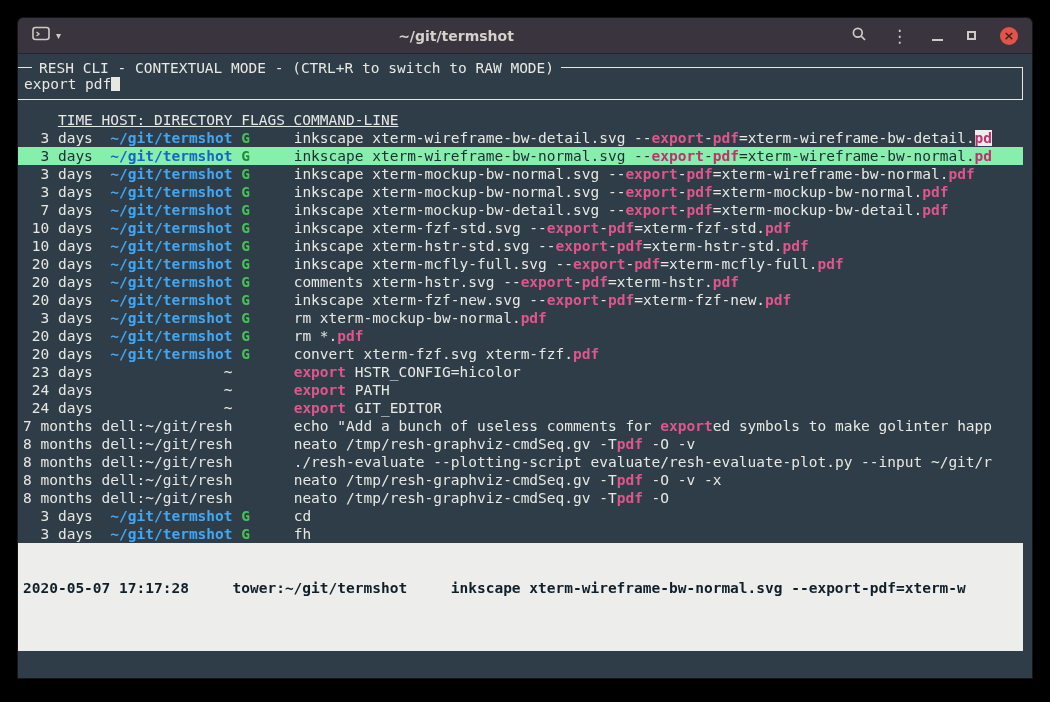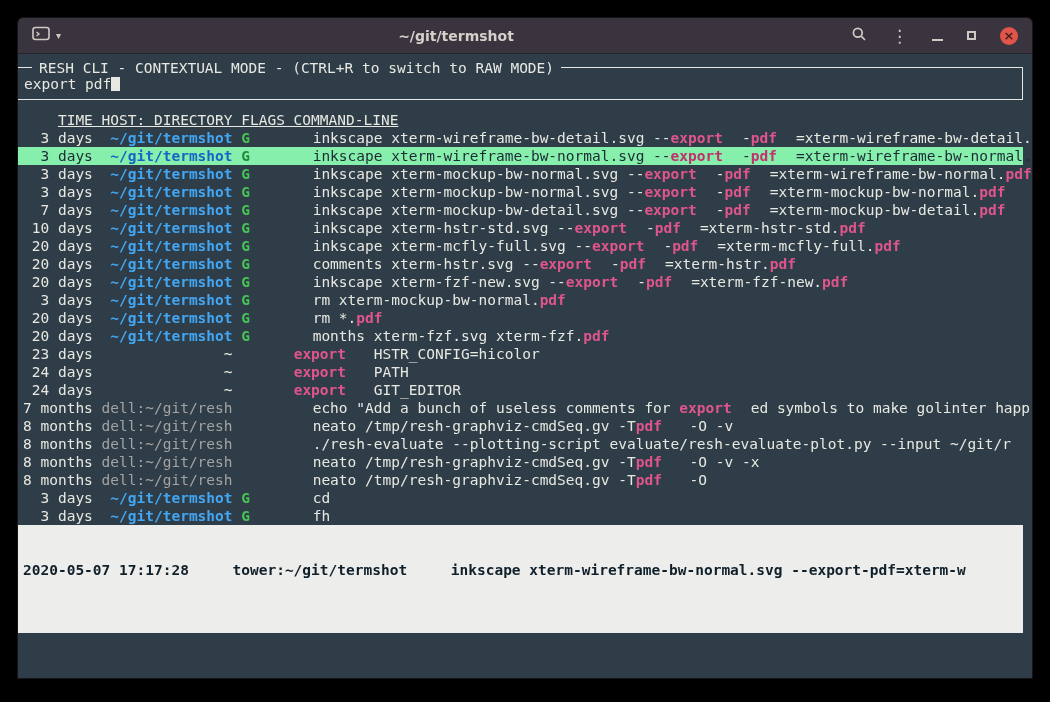--- a/index.html
+++ b/index.html
@@ -48,23 +48,23 @@
   .searchbox-title{
     position:absolute;top:-9px;left:14px;background:#2e3d47;padding:0 7px;
     line-height:18px;white-space:pre;
   }
   .query-line{white-space:pre;}
   .cursor{display:inline-block;width:9px;height:15px;background:#e8e8e2;vertical-align:-2px;}
   .list-header{white-space:pre;height:18px;}
   .list-header .uln{text-decoration:underline;}
   .hrow{height:18px;white-space:pre;}
   .hrow .host-blue{color:#43a6f2;font-weight:bold;}
-  .hrow .host-red{color:#a3a3a3;}
+  .hrow .host-red{color:#e5e5e5;}
   .hrow .flag{color:#46c257;font-weight:bold;}
-  .seg-t{color:inherit;margin-left:19px;}
+  .seg-t{color:inherit;}
   .seg-m{color:#e0558c;font-weight:bold;}
   .seg-inv{color:#c22f6d;background:#ededeb;font-weight:bold;}
   .hrow.selected{background:#86efac;color:#1d2b35;margin:0 -6px;padding:0 6px;}
   .hrow.selected .host-blue{color:#1565c8;}
   .hrow.selected .flag{color:#1f8c3a;}
   .hrow.selected .seg-m{color:#c22f6d;background:transparent;}
   .statusbar{
     background:#ededeb;color:#10202b;font-weight:bold;
     margin:0 -6px;padding:0 6px;white-space:pre;
   }
@@ -110,27 +110,28 @@
     </div>
 
     <div class="list-header"><span>    </span><span class="uln">TIME HOST: DIRECTORY FLAGS COMMAND-LINE</span></div>
 
     <div>
         <div class="hrow"><span class="time">  3 days</span> <span class="host host-blue"> ~/git/termshot</span> <span class="flag">G    </span> <span><span class="seg-t">inkscape xterm-wireframe-bw-detail.svg --</span><span class="seg-m">export</span><span class="seg-t">-</span><span class="seg-m">pdf</span><span class="seg-t">=xterm-wireframe-bw-detail.</span><span class="seg-inv">pd</span></span></div>
         <div class="hrow selected"><span class="time">  3 days</span> <span class="host host-blue"> ~/git/termshot</span> <span class="flag">G    </span> <span><span class="seg-t">inkscape xterm-wireframe-bw-normal.svg --</span><span class="seg-m">export</span><span class="seg-t">-</span><span class="seg-m">pdf</span><span class="seg-t">=xterm-wireframe-bw-normal.</span><span class="seg-m">pd</span></span></div>
         <div class="hrow"><span class="time">  3 days</span> <span class="host host-blue"> ~/git/termshot</span> <span class="flag">G    </span> <span><span class="seg-t">inkscape xterm-mockup-bw-normal.svg --</span><span class="seg-m">export</span><span class="seg-t">-</span><span class="seg-m">pdf</span><span class="seg-t">=xterm-wireframe-bw-normal.</span><span class="seg-m">pdf</span></span></div>
         <div class="hrow"><span class="time">  3 days</span> <span class="host host-blue"> ~/git/termshot</span> <span class="flag">G    </span> <span><span class="seg-t">inkscape xterm-mockup-bw-normal.svg --</span><span class="seg-m">export</span><span class="seg-t">-</span><span class="seg-m">pdf</span><span class="seg-t">=xterm-mockup-bw-normal.</span><span class="seg-m">pdf</span></span></div>
         <div class="hrow"><span class="time">  7 days</span> <span class="host host-blue"> ~/git/termshot</span> <span class="flag">G    </span> <span><span class="seg-t">inkscape xterm-mockup-bw-detail.svg --</span><span class="seg-m">export</span><span class="seg-t">-</span><span class="seg-m">pdf</span><span class="seg-t">=xterm-mockup-bw-detail.</span><span class="seg-m">pdf</span></span></div>
+        <div class="hrow"><span class="time"> 10 days</span> <span class="host host-blue"> ~/git/termshot</span> <span class="flag">G    </span> <span><span class="seg-t">inkscape xterm-fzf-std.svg --</span><span class="seg-m">export</span><span class="seg-t">-</span><span class="seg-m">pdf</span><span class="seg-t">=xterm-fzf-std.</span><span class="seg-m">pdf</span></span></div>
         <div class="hrow"><span class="time"> 10 days</span> <span class="host host-blue"> ~/git/termshot</span> <span class="flag">G    </span> <span><span class="seg-t">inkscape xterm-hstr-std.svg --</span><span class="seg-m">export</span><span class="seg-t">-</span><span class="seg-m">pdf</span><span class="seg-t">=xterm-hstr-std.</span><span class="seg-m">pdf</span></span></div>
         <div class="hrow"><span class="time"> 20 days</span> <span class="host host-blue"> ~/git/termshot</span> <span class="flag">G    </span> <span><span class="seg-t">inkscape xterm-mcfly-full.svg --</span><span class="seg-m">export</span><span class="seg-t">-</span><span class="seg-m">pdf</span><span class="seg-t">=xterm-mcfly-full.</span><span class="seg-m">pdf</span></span></div>
         <div class="hrow"><span class="time"> 20 days</span> <span class="host host-blue"> ~/git/termshot</span> <span class="flag">G    </span> <span><span class="seg-t">comments xterm-hstr.svg --</span><span class="seg-m">export</span><span class="seg-t">-</span><span class="seg-m">pdf</span><span class="seg-t">=xterm-hstr.</span><span class="seg-m">pdf</span></span></div>
         <div class="hrow"><span class="time"> 20 days</span> <span class="host host-blue"> ~/git/termshot</span> <span class="flag">G    </span> <span><span class="seg-t">inkscape xterm-fzf-new.svg --</span><span class="seg-m">export</span><span class="seg-t">-</span><span class="seg-m">pdf</span><span class="seg-t">=xterm-fzf-new.</span><span class="seg-m">pdf</span></span></div>
         <div class="hrow"><span class="time">  3 days</span> <span class="host host-blue"> ~/git/termshot</span> <span class="flag">G    </span> <span><span class="seg-t">rm xterm-mockup-bw-normal.</span><span class="seg-m">pdf</span></span></div>
         <div class="hrow"><span class="time"> 20 days</span> <span class="host host-blue"> ~/git/termshot</span> <span class="flag">G    </span> <span><span class="seg-t">rm *.</span><span class="seg-m">pdf</span></span></div>
-        <div class="hrow"><span class="time"> 20 days</span> <span class="host host-blue"> ~/git/termshot</span> <span class="flag">G    </span> <span><span class="seg-t">months xterm-fzf.svg xterm-fzf.</span><span class="seg-m">pdf</span></span></div>
+        <div class="hrow"><span class="time"> 20 days</span> <span class="host host-blue"> ~/git/termshot</span> <span class="flag">G    </span> <span><span class="seg-t">convert xterm-fzf.svg xterm-fzf.</span><span class="seg-m">pdf</span></span></div>
         <div class="hrow"><span class="time"> 23 days</span> <span class="host host-plain">              ~</span> <span class="flag">     </span> <span><span class="seg-m">export</span><span class="seg-t"> HSTR_CONFIG=hicolor</span></span></div>
         <div class="hrow"><span class="time"> 24 days</span> <span class="host host-plain">              ~</span> <span class="flag">     </span> <span><span class="seg-m">export</span><span class="seg-t"> PATH</span></span></div>
         <div class="hrow"><span class="time"> 24 days</span> <span class="host host-plain">              ~</span> <span class="flag">     </span> <span><span class="seg-m">export</span><span class="seg-t"> GIT_EDITOR</span></span></div>
         <div class="hrow"><span class="time">7 months</span> <span class="host host-red">dell:~/git/resh</span> <span class="flag">     </span> <span><span class="seg-t">echo "Add a bunch of useless comments for </span><span class="seg-m">export</span><span class="seg-t">ed symbols to make golinter happ</span></span></div>
         <div class="hrow"><span class="time">8 months</span> <span class="host host-red">dell:~/git/resh</span> <span class="flag">     </span> <span><span class="seg-t">neato /tmp/resh-graphviz-cmdSeq.gv -T</span><span class="seg-m">pdf</span><span class="seg-t"> -O -v</span></span></div>
         <div class="hrow"><span class="time">8 months</span> <span class="host host-red">dell:~/git/resh</span> <span class="flag">     </span> <span><span class="seg-t">./resh-evaluate --plotting-script evaluate/resh-evaluate-plot.py --input ~/git/r</span></span></div>
         <div class="hrow"><span class="time">8 months</span> <span class="host host-red">dell:~/git/resh</span> <span class="flag">     </span> <span><span class="seg-t">neato /tmp/resh-graphviz-cmdSeq.gv -T</span><span class="seg-m">pdf</span><span class="seg-t"> -O -v -x</span></span></div>
         <div class="hrow"><span class="time">8 months</span> <span class="host host-red">dell:~/git/resh</span> <span class="flag">     </span> <span><span class="seg-t">neato /tmp/resh-graphviz-cmdSeq.gv -T</span><span class="seg-m">pdf</span><span class="seg-t"> -O</span></span></div>
         <div class="hrow"><span class="time">  3 days</span> <span class="host host-blue"> ~/git/termshot</span> <span class="flag">G    </span> <span><span class="seg-t">cd</span></span></div>
         <div class="hrow"><span class="time">  3 days</span> <span class="host host-blue"> ~/git/termshot</span> <span class="flag">G    </span> <span><span class="seg-t">fh</span></span></div>

